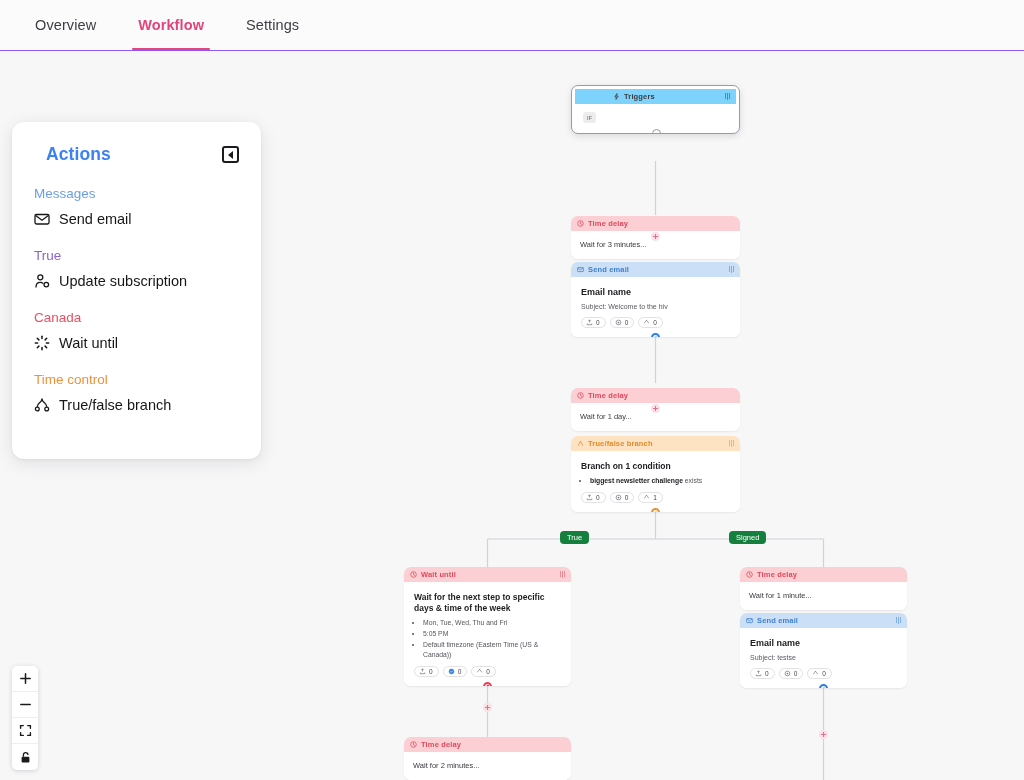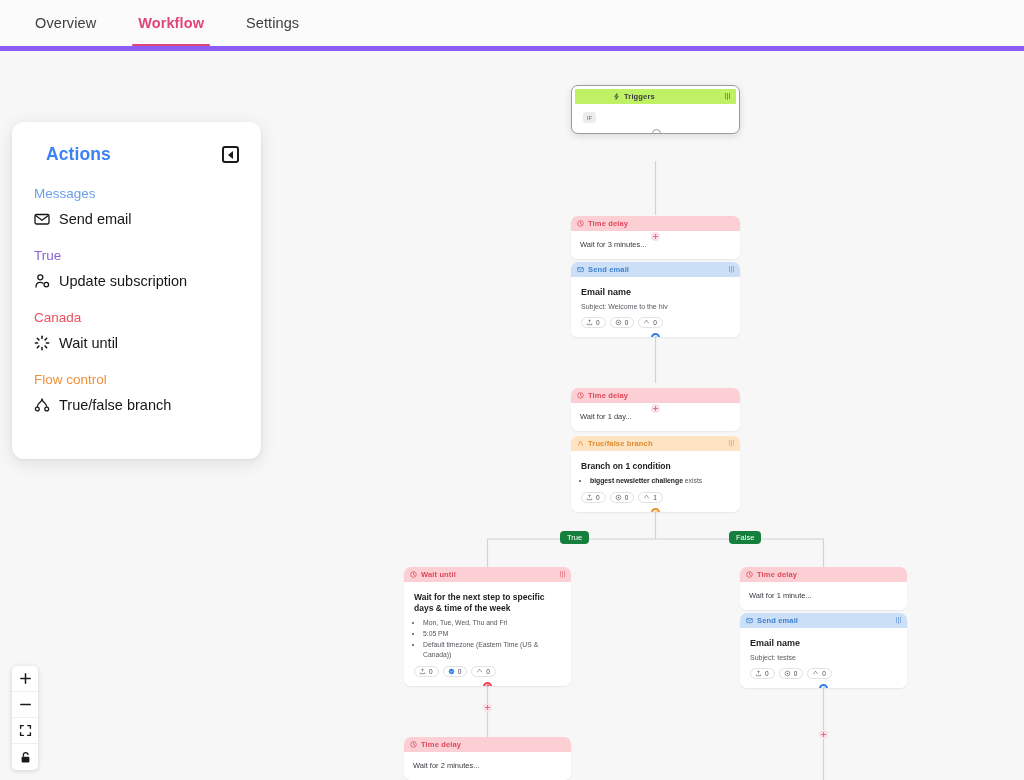--- a/index.html
+++ b/index.html
@@ -9,21 +9,21 @@
     overflow: hidden;
     font-family: "Liberation Sans", sans-serif;
     background: #ffffff;
   }
   #app { position: relative; width: 1024px; height: 780px; background: #ffffff; }
 
   
   .tabbar {
     position: absolute; top: 0; left: 0; width: 1024px; height: 51px;
     background: #fbfbfc;
-    border-bottom: 5px solid #8b5cf6;
+    border-bottom: 1px solid #8b5cf6;
     display: flex; align-items: stretch; padding-left: 14px;
   }
   .tab {
     position: relative; display: flex; align-items: center;
     padding: 0 21px; font-size: 14.5px; color: #3d3d42; cursor: pointer;
     letter-spacing: .1px;
   }
   .tab.active { color: #e0457b; font-weight: 700; }
   .tab.active::after {
     content: ""; position: absolute; left: 15px; right: 15px; bottom: 0;
@@ -81,21 +81,21 @@
   .node-head {
     display: flex; align-items: center; gap: 4px;
     height: 15px; padding: 0 6px; font-size: 7.5px; letter-spacing: .15px;
   }
   .node-head .hicon { width: 7px; height: 7px; display: block; flex: 0 0 7px; }
   .node-head .htitle { flex: 1 1 auto; font-weight: bold; }
   .node-head .drag { display: flex; gap: 1px; opacity: .5; }
   .node-head .drag i { display: block; width: 1px; height: 6px; background: currentColor; }
   .node-head .drag i:nth-child(2) { height: 7px; }
 
-  .h-gray  { background: #bef264; color: #3c3c42; padding-left: 38px; }
+  .h-gray  { background: #7dd3fc; color: #3c3c42; padding-left: 38px; }
   .h-red   { background: #fbcfd3; color: #e0485a; }
   .h-blue  { background: #cbdff7; color: #3f7fd1; }
   .h-orange{ background: #fde3c2; color: #e08b2e; }
 
   .node-body { background: #ffffff; padding: 7px 8px 7px 8px; }
   .node.pad-wrap { padding: 3px; }
   .node-title { font-size: 8px; color: #1d1d21; font-weight: bold; line-height: 1.32; }
   .node-sub { font-size: 7px; color: #5a5a62; line-height: 1.35; margin-top: 3px; }
   .node-plain { font-size: 7.5px; color: #3a3a41; }
 
@@ -247,21 +247,21 @@
               <path d="M3.3 3.3 L4.9 4.9"></path>
                 <path d="M11.1 11.1 L12.7 12.7"></path>
               <path d="M12.7 3.3 L11.1 4.9"></path>
                 <path d="M4.9 11.1 L3.3 12.7"></path>
             </g>
           </svg>
         </span>
         <span>Wait until</span>
       </div>
 
-      <div class="cat flow">Flow control</div>
+      <div class="cat flow">Time control</div>
       <div class="act-item">
         <span class="ic">
           <svg viewBox="0 0 16 16" width="16" height="16">
               <g fill="none" stroke="#17171a" stroke-width="1.3" stroke-linecap="round">
                 <path d="M8 2.2 C8 5 3.3 6 3.3 9.4"></path>
                 <path d="M8 2.2 C8 5 12.7 6 12.7 9.4"></path>
                 <circle cx="3.3" cy="12" r="1.9"></circle>
                 <circle cx="12.7" cy="12" r="1.9"></circle>
               </g>
             </svg>
@@ -422,21 +422,21 @@
                 </g>
               </svg>
             <span>1</span>
           </span>
         </div>
       </div>
       <div class="handle orange dot" style="left:80px; bottom:-5px;"></div>
     </div>
 
     <div class="branch-label" style="left:560px; top:480px;">True</div>
-    <div class="branch-label" style="left:729px; top:480px;">False</div>
+    <div class="branch-label" style="left:729px; top:480px;">Signed</div>
 
     <div class="node" style="left:404px; top:516px; width:167px;">
       <div class="node-head h-red">
         <span class="hicon">
           <svg viewBox="0 0 8 8" width="7" height="7">
               <circle cx="4" cy="4" r="3.2" fill="none" stroke="currentColor" stroke-width=".85"></circle>
               <path d="M4 2.2 V4.2 L5.3 5" fill="none" stroke="currentColor" stroke-width=".85" stroke-linecap="round"></path>
             </svg>
         </span>
         <span class="htitle">Wait until</span>

